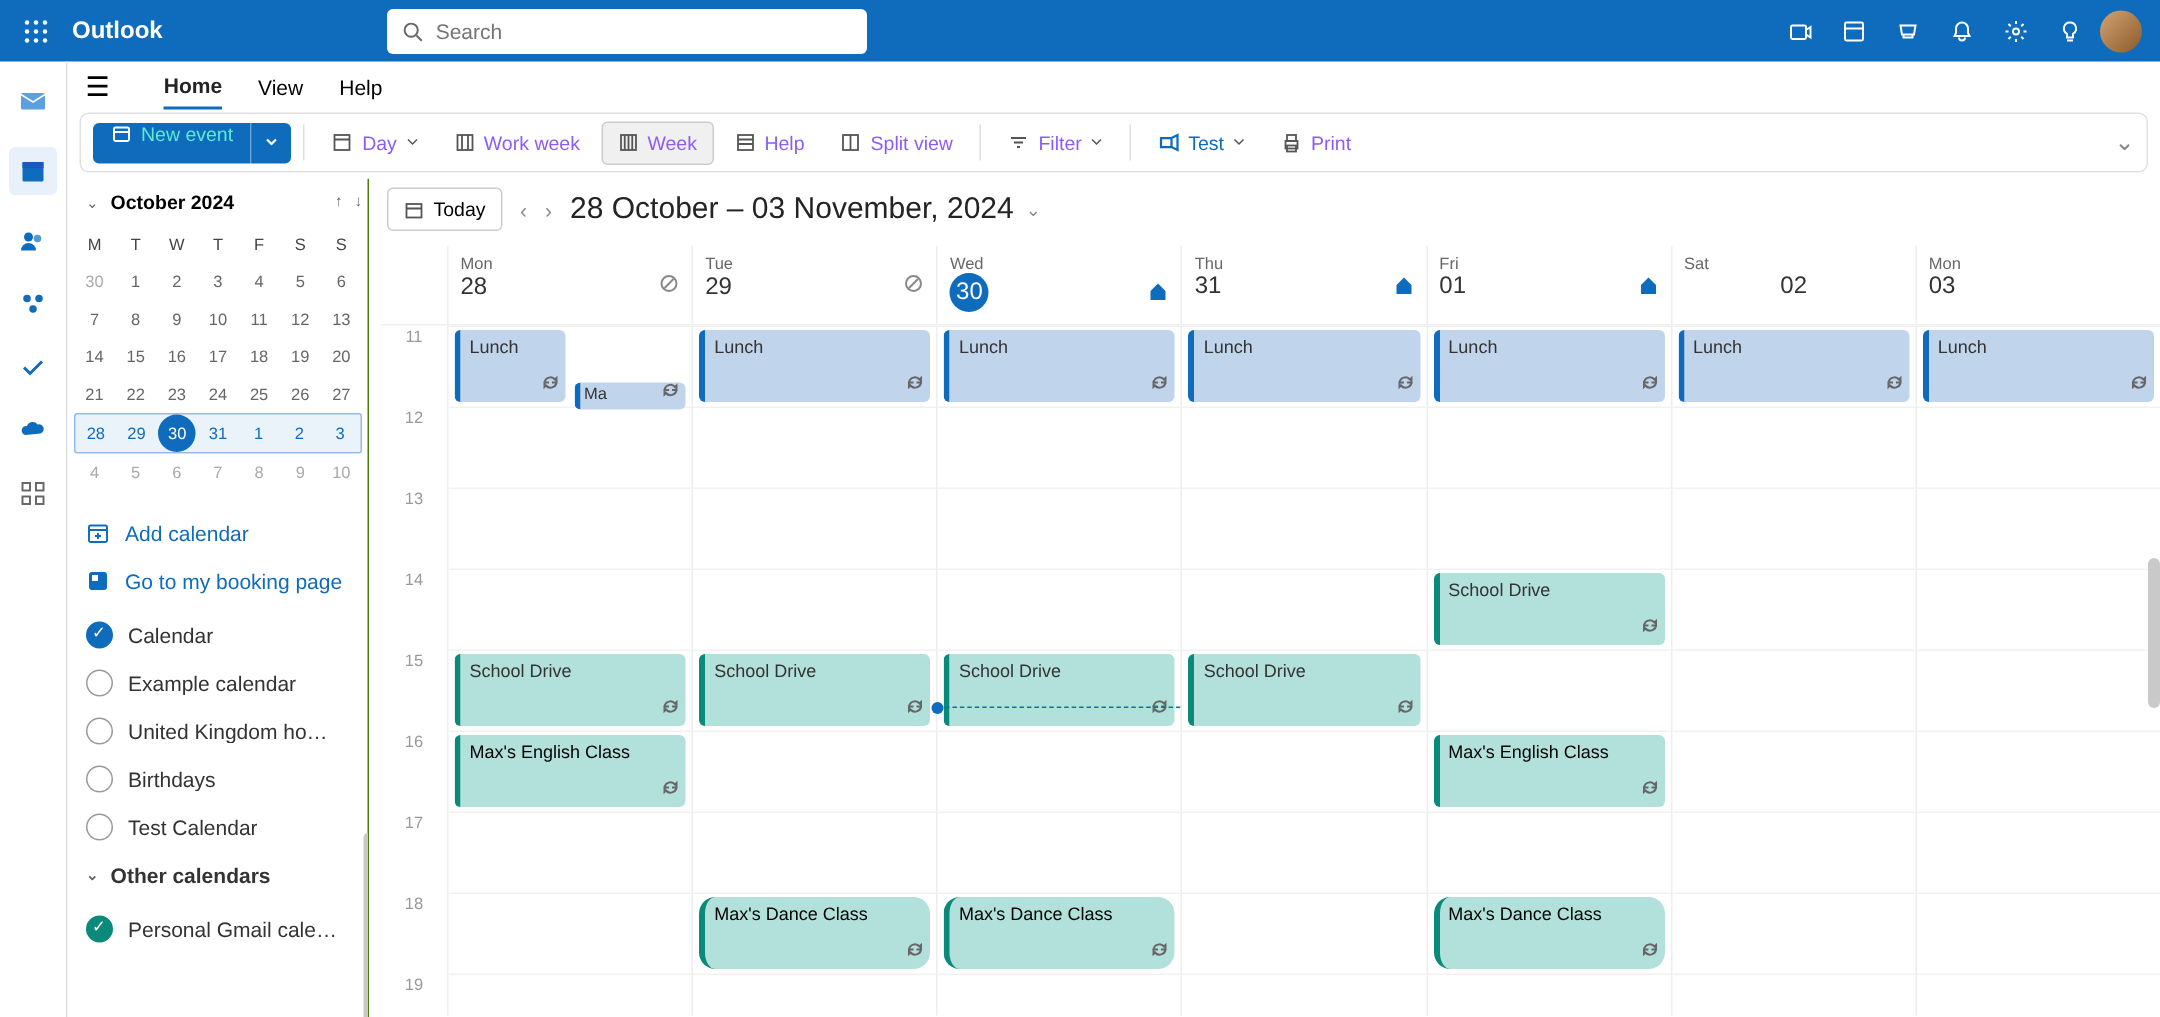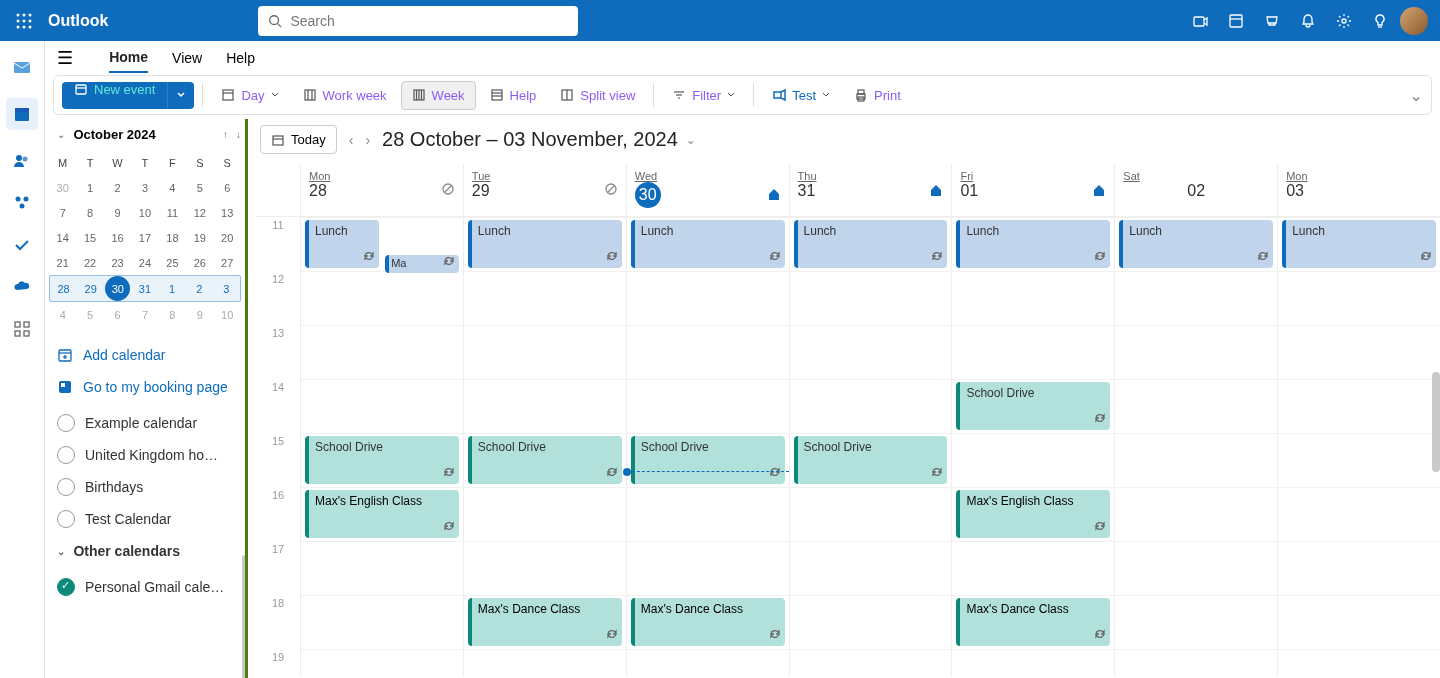--- a/index.html
+++ b/index.html
@@ -57,48 +57,48 @@
     .cal-item { display: flex; align-items: center; gap: 10px; padding: 7px 8px; font-size: 14px; color: #333; cursor: pointer; }
     .cal-check { width: 18px; height: 18px; border-radius: 50%; border: 1px solid #999; flex-shrink:0; }
     .cal-check.on { background: #0F6CBD; border-color: #0F6CBD; position: relative; }
     .cal-check.on.teal { background: #0b8a7b; border-color:#0b8a7b; }
     .cal-check.on::after { content:"✓"; color:#fff; font-size:11px; position:absolute; left:3px; top:0; }
     .cal-item span { white-space: nowrap; overflow: hidden; text-overflow: ellipsis; }
     .section-label { display:flex;align-items:center;gap:8px;padding:8px;font-size:14px;font-weight:600;color:#333; }
     .sidebar-scroll { position:absolute; right:-4px; top:436px; width:7px; height:140px; background:#c9c9c9; border-radius:3px; }
 
     
-    .calendar-pane { flex: 1; display: flex; flex-direction: column; overflow: hidden; padding-left:8px; border-left:3px solid #4d7c0f;}
+    .calendar-pane { flex: 1; display: flex; flex-direction: column; overflow: hidden; padding-left:8px; border-left:1px solid #4d7c0f;}
     .cal-header-bar { display: flex; align-items: center; padding: 6px 4px 10px; gap: 12px; }
     .today-btn { border: 1px solid #ccc; background: #fff; border-radius: 4px; padding: 6px 10px; font-size: 13px; display:flex;align-items:center;gap:6px; }
     .nav-arrows { display: flex; gap: 12px; color: #888; }
     .nav-arrows span { cursor:pointer; font-size:14px; }
     .range-label { font-size: 20px; font-weight: 400; color: #242424; display:flex;align-items:center;gap:8px; }
     
     .grid-wrapper { flex:1; overflow:hidden; position:relative; }
     .day-headers { display:flex; background:#fff; border-bottom:1px solid #eee; }
     .time-gutter { width: 44px; flex-shrink:0; }
     .day-header { flex:1; padding: 6px 8px 8px; border-left:1px solid #eee; }
-    .day-header .dname { font-size:11px; color:#666;text-decoration:underline; }
+    .day-header .dname { font-size:11px; color:#666; }
     .day-header .dnum { font-size:16px; font-weight:400; color:#333; }
     .day-header.today .dnum { background:#0F6CBD; color:#fff; border-radius:50%; width:26px;height:26px;display:inline-flex;align-items:center;justify-content:center; }
     .day-header .extras { float:right; display:flex; gap:6px; }
     .home-icon { color:#0F6CBD; font-size:14px; }
     
     .grid-body { position:relative; display:flex; height:460px; }
     .hour-col { width:44px; text-align:center; font-size:11px; color:#999; }
     .hour-col div { height:54px; display:flex; align-items:flex-start; justify-content:center; padding-top:2px; }
     .day-col { flex:1; border-left:1px solid #eee; position:relative; }
     .hour-line { border-top:1px solid #f1f1f1; height:54px; }
     
     .event { position:absolute; left:4px; right:4px; border-radius:4px; padding:4px 6px; font-size:12px; overflow:hidden; }
     .event.lunch { background:#c0d4eb; border-left:4px solid #0F6CBD; color:#333; }
     .event.small { padding:2px; font-size:11px; }
     .event.school { background:#b2e0da; border-left:4px solid #0b8a7b; color:#333; }
-    .event.dance { background:#b2e0da; border-left:4px solid #0b8a7b; }
+    .event.dance { background:#b2e0da; border-left:4px solid #0b8a7b;border-radius:11px; }
     .event.english { background:#b2e0da; border-left:4px solid #0b8a7b; }
     .recur-icon { position:absolute; right:4px; bottom:4px; font-size:11px; color:#666; }
     .now-line { position:absolute; height:1px; border-top:1px dashed #0F6CBD; left:0; right:0; }
     .now-dot { width:8px;height:8px;border-radius:50%;background:#0F6CBD;position:absolute; left:-4px; top:-4px; }
     .grid-scroll { position:absolute; right:0; top:208px; width:8px; height:100px; background:#c9c9c9; border-radius:4px; }
   </style>
 </head>
 <body>
 
 <div class="header">
@@ -398,20 +398,24 @@
         </div>
         <div class="sidebar-link">
           <svg width="16" height="16" fill="#0F6CBD">
               <rect x="2" y="2" width="12" height="12" rx="2"></rect>
               <rect x="4" y="4" width="4" height="4" fill="#fff"></rect>
             </svg>
           <span>Go to my booking page</span>
         </div>
         <div class="cal-section" id="cal-list">
             <div class="cal-item">
+              <div class="cal-check on"></div>
+              <span>Calendar</span>
+            </div>
+            <div class="cal-item">
               <div class="cal-check"></div>
               <span>Example calendar</span>
             </div>
             <div class="cal-item">
               <div class="cal-check"></div>
               <span>United Kingdom ho…</span>
             </div>
             <div class="cal-item">
               <div class="cal-check"></div>
               <span>Birthdays</span>

